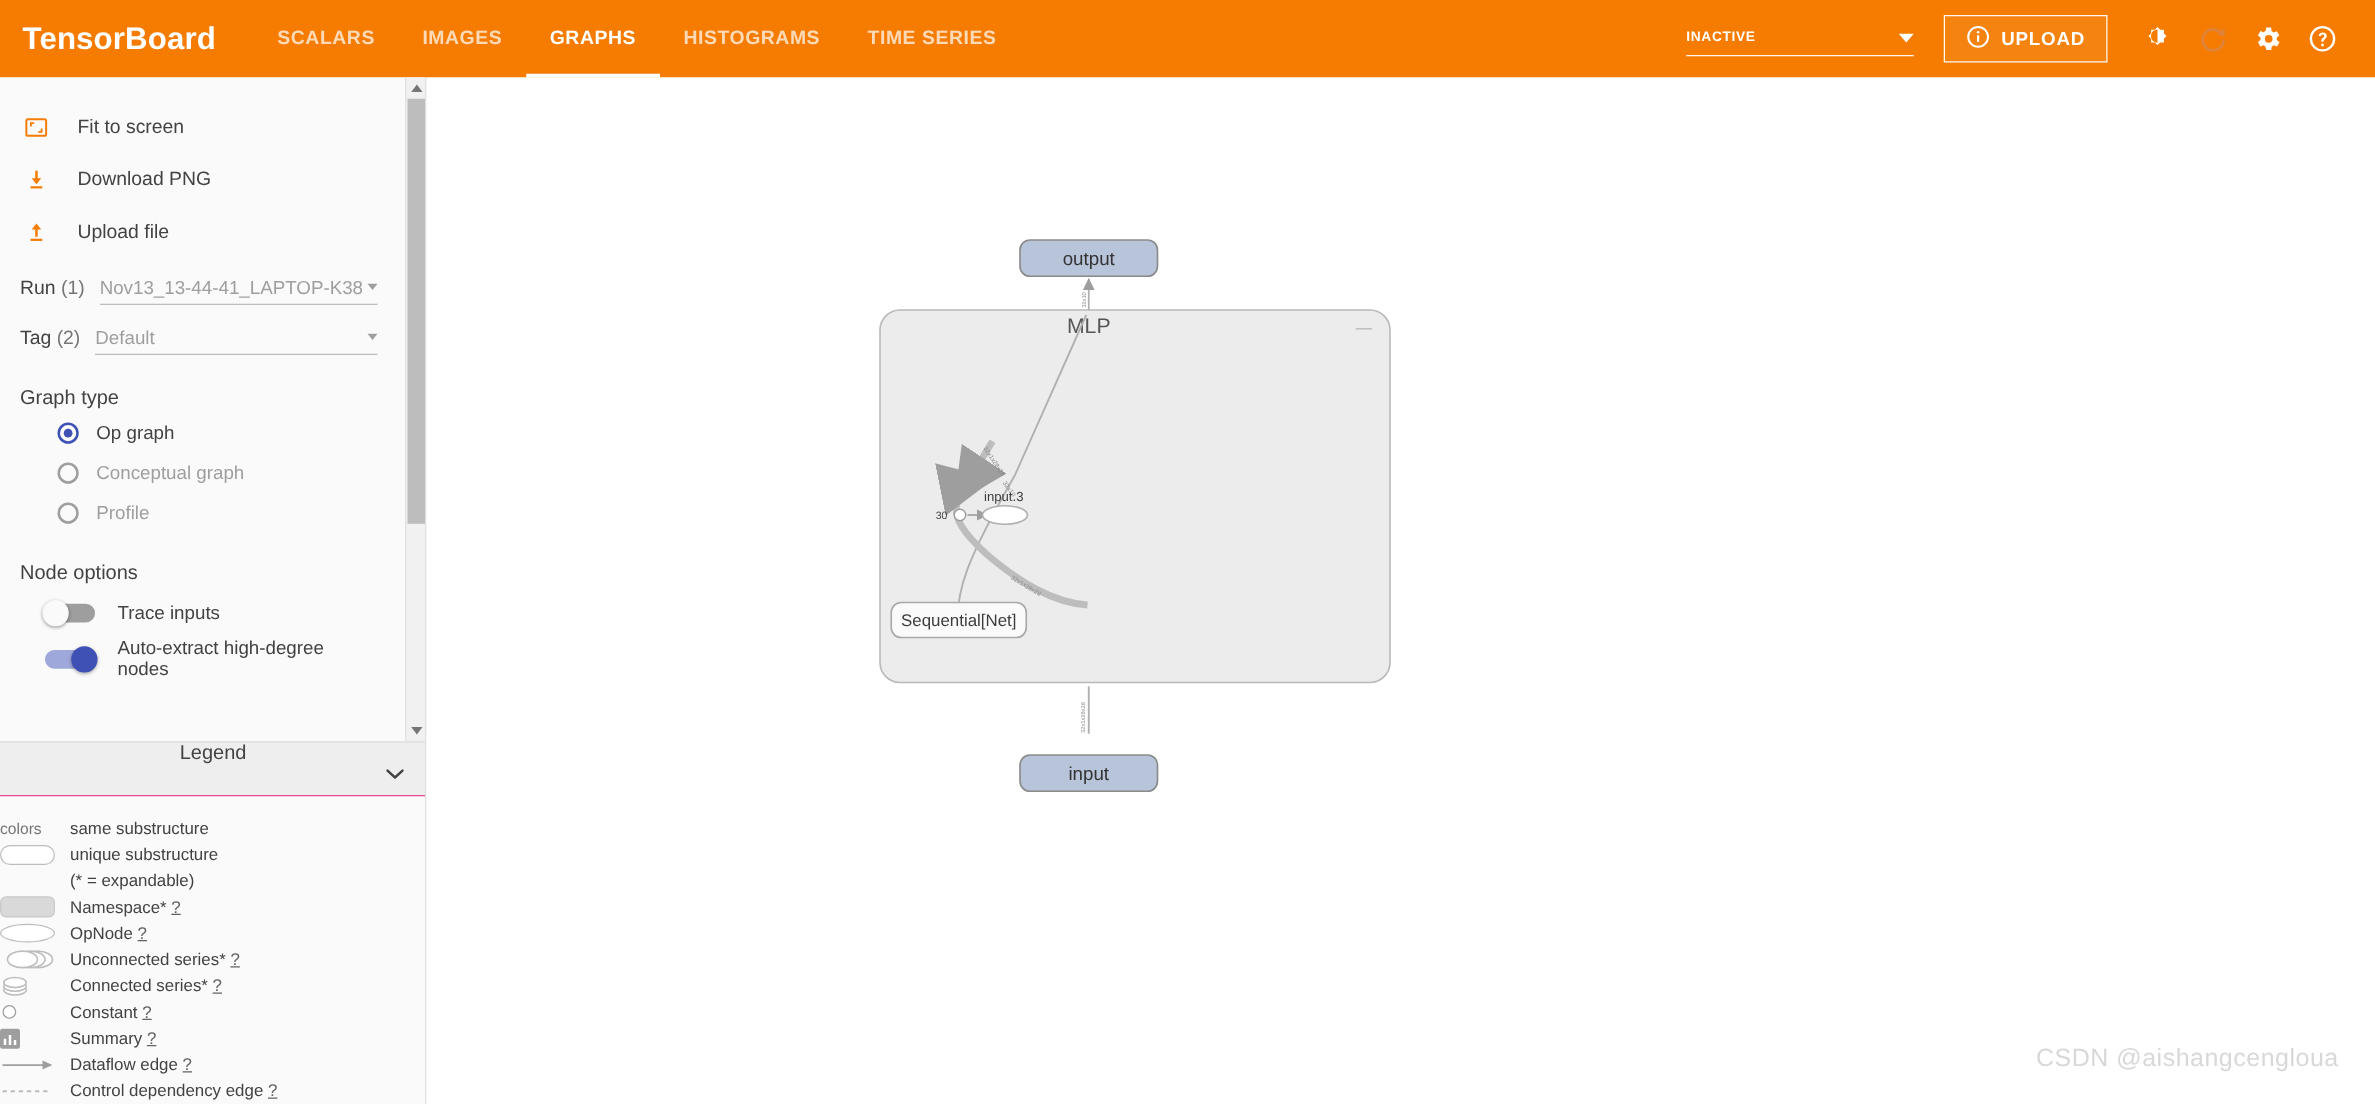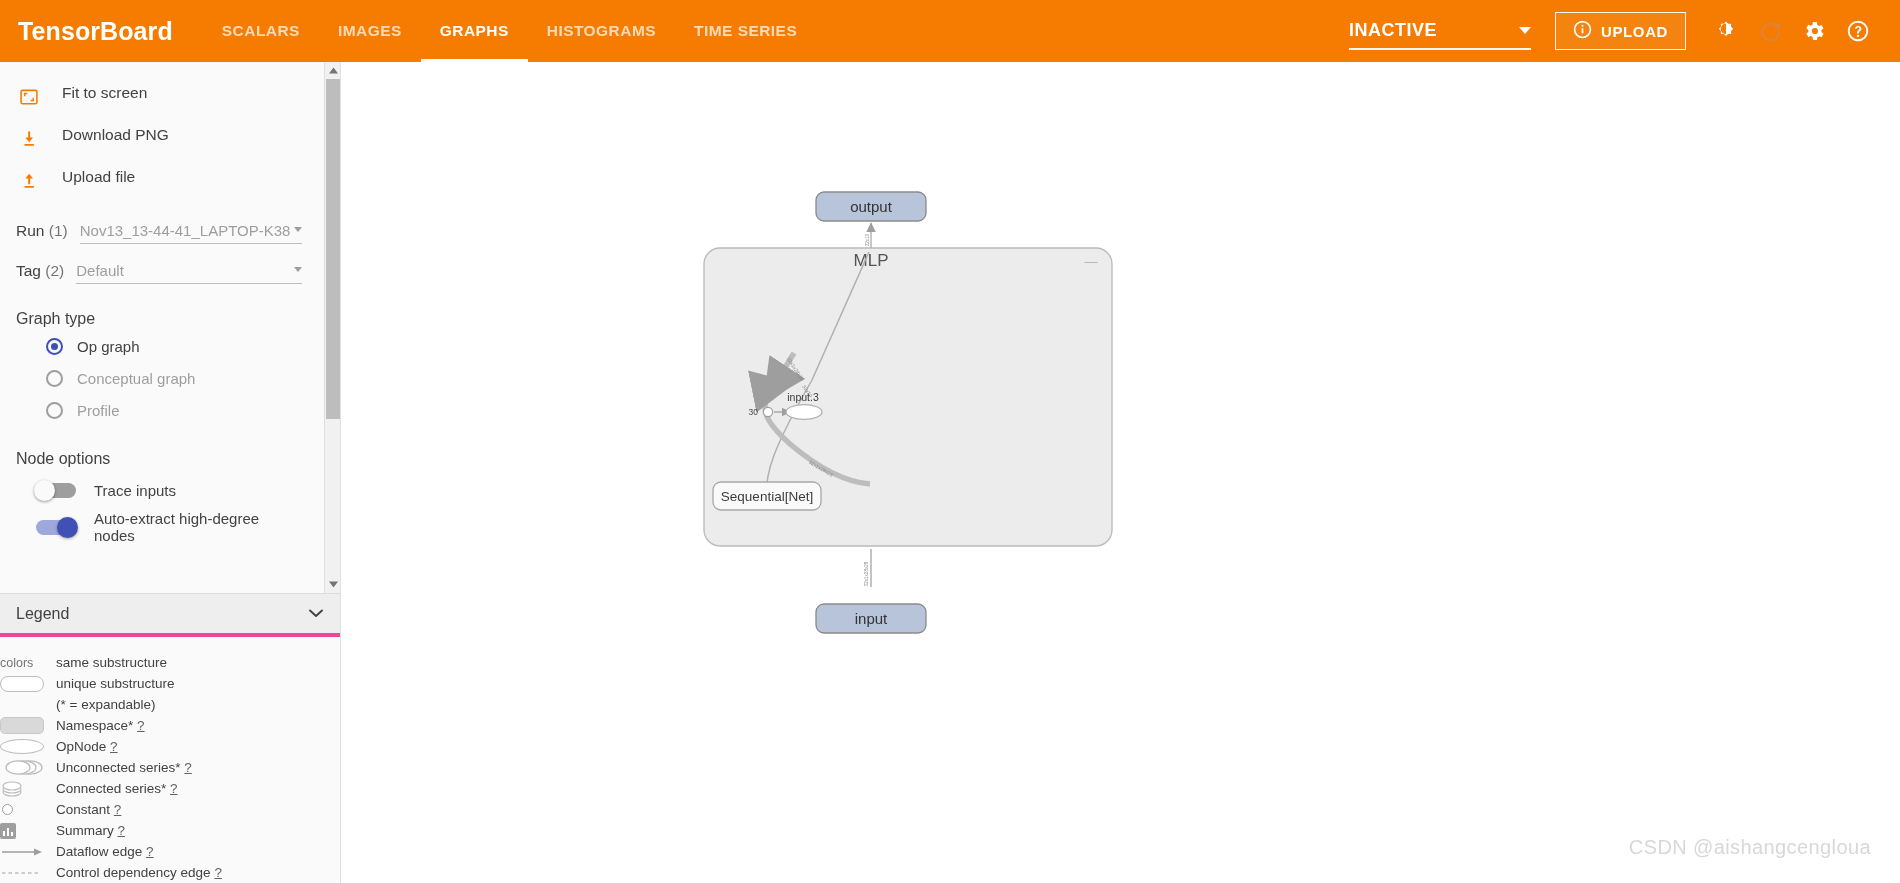--- a/index.html
+++ b/index.html
@@ -52,21 +52,21 @@
   }
   #run-selector {
     position: relative;
     display: flex; align-items: center;
     color: #fff;
     margin-right: 24px;
     padding-bottom: 2px;
     cursor: pointer;
   }
   #run-selector .rs-value {
-    font-size: 18px; font-weight: bold; letter-spacing: .5px;
+    font-size: 11px; font-weight: bold; letter-spacing: .5px;
     min-width: 118px;
   }
   #run-selector .rs-arrow {
     margin-left: 52px;
     width: 0; height: 0;
     border-left: 6px solid transparent;
     border-right: 6px solid transparent;
     border-top: 7px solid #ffffff;
   }
   #run-selector .rs-underline {
@@ -116,21 +116,21 @@
     border: none; outline: none;
     border-bottom: 1px solid #bdbdbd;
     background: transparent;
     font-family: "Liberation Sans", sans-serif;
     font-size: 15px; color: #424242;
     padding: 0 2px 4px 2px;
   }
   #search-input::placeholder { color: #9e9e9e; }
 
   .action-row {
-    display: flex; 
+    display: flex; align-items: center;
     height: 36px; margin-top: 6px;
     cursor: pointer; padding-left: 4px;
   }
   .action-row .ic {
     width: 26px; height: 26px;
     display: flex; align-items: center; justify-content: center;
     margin-right: 20px;
   }
   .action-row .lbl { font-size: 15.5px; color: #424242; }
 
@@ -235,24 +235,25 @@
     background: #bdbdbd;
     cursor: pointer;
   }
 
   
   #legend-header {
     position: absolute; top: 531px; left: 0;
     width: 341px; height: 44px;
     background: #eeeeee;
     border-top: 1px solid #dcdcdc;
-    border-bottom: 4px solid #ec4899;
+    border-bottom: 1px solid #ec4899;
     display: flex; align-items: center;
     padding: 0 16px;
     cursor: pointer;
+    flex-direction: column;
   }
   #legend-header .lh-title { font-size: 16px; color: #424242; }
   #legend-header .lh-chev { margin-left: auto; }
 
   #legend-body {
     position: absolute; top: 576px; left: 0;
     width: 341px; height: 245px;
     background: #fafafa;
     padding: 14px 0 0 0;
     overflow: hidden;

